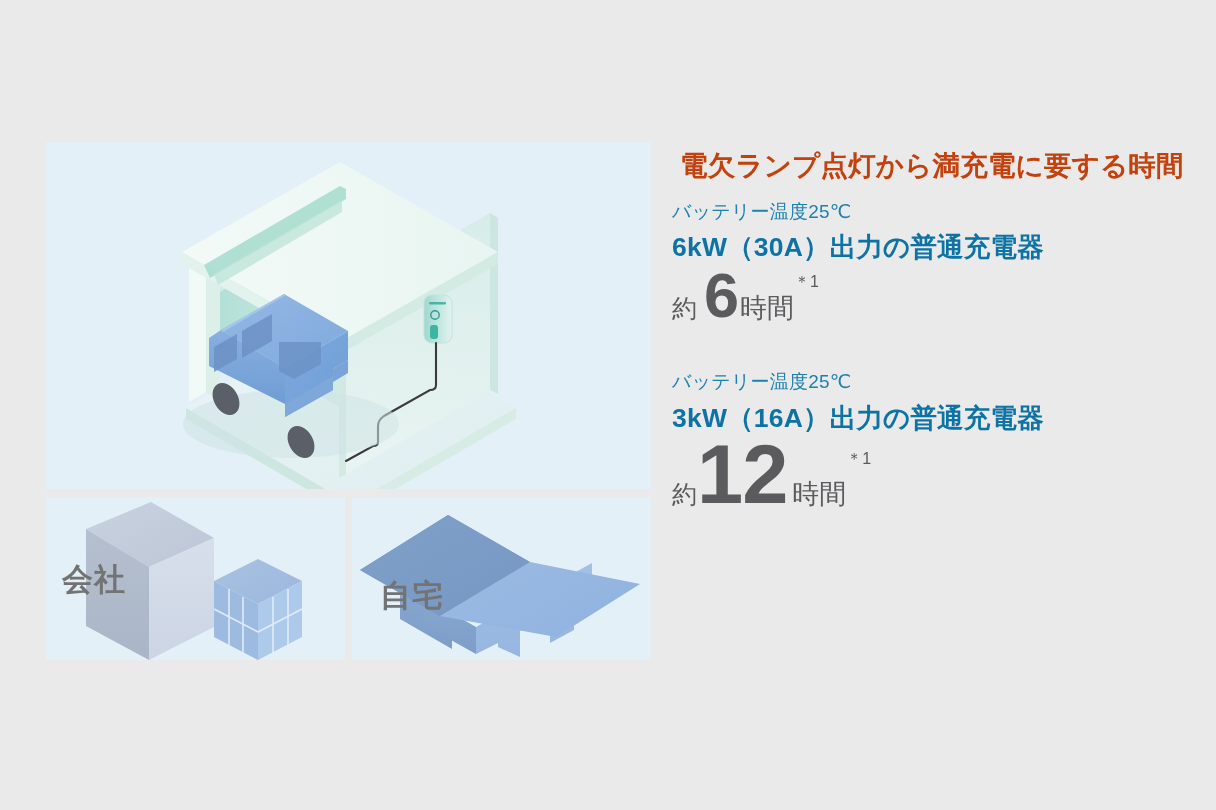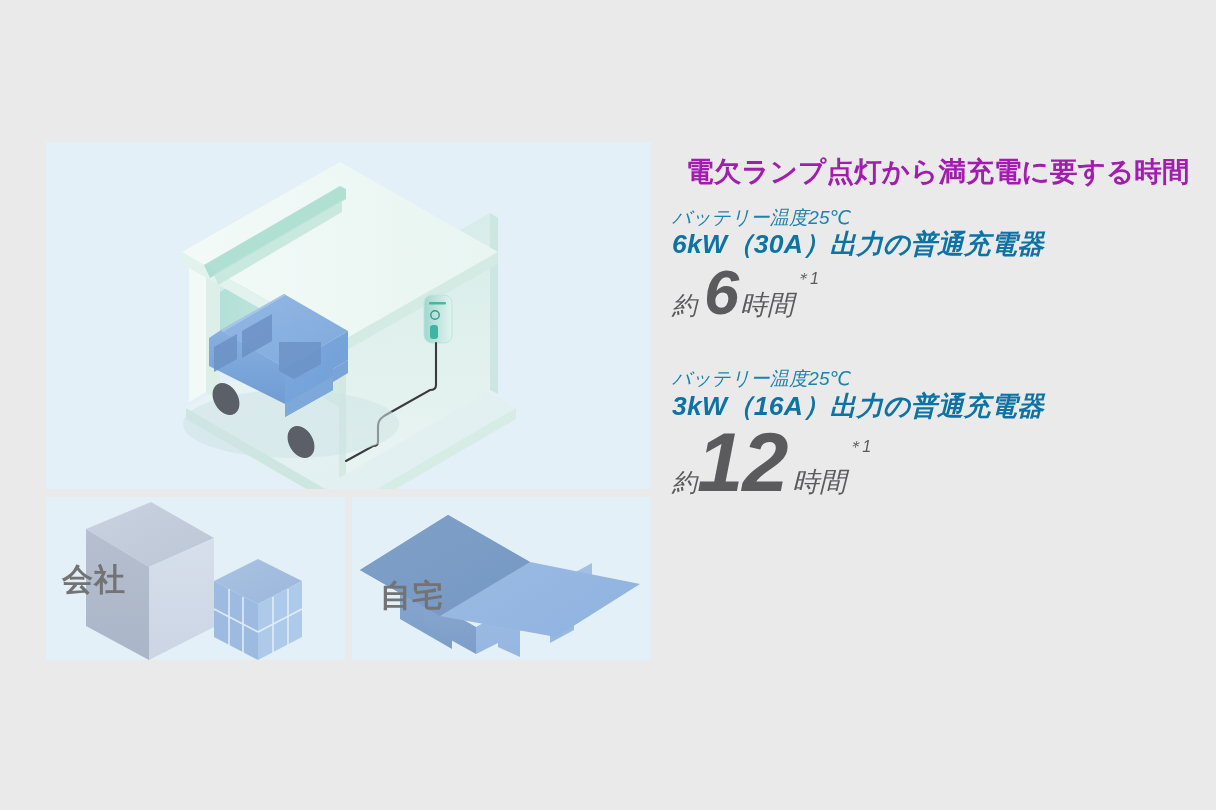--- a/index.html
+++ b/index.html
@@ -63,46 +63,47 @@
 
   
   .textcol {
     position: absolute;
     left: 672px;
     top: 142px;
     width: 520px;
   }
 
   .main-title {
-    color: #a21caf;
+    color: #c2410c;
     font-weight: bold;
     font-size: 27.5px;
     line-height: 1.15;
     letter-spacing: 0.2px;
-    margin: 14px;
-    white-space: nowrap;
-  }
-
-  .block { margin-top: 19px; font-style: italic; }
+    margin: 8px;
+    white-space: nowrap;
+  }
+
+  .block { margin-top: 19px; }
   .block.second { margin-top: 49px; }
 
   .cond {
     color: #1f81ad;
     font-size: 19px;
     line-height: 1.2;
     letter-spacing: 0.2px;
     white-space: nowrap;
   }
 
   .spec {
     color: #0d72a4;
     font-weight: bold;
     font-size: 26.5px;
     line-height: 1.2;
     letter-spacing: 0.2px;
+    margin-top: 9px;
     white-space: nowrap;
   }
 
   .result {
     color: #5b5b5e;
     margin-top: 6px;
     white-space: nowrap;
     display: flex;
     align-items: baseline;
   }

